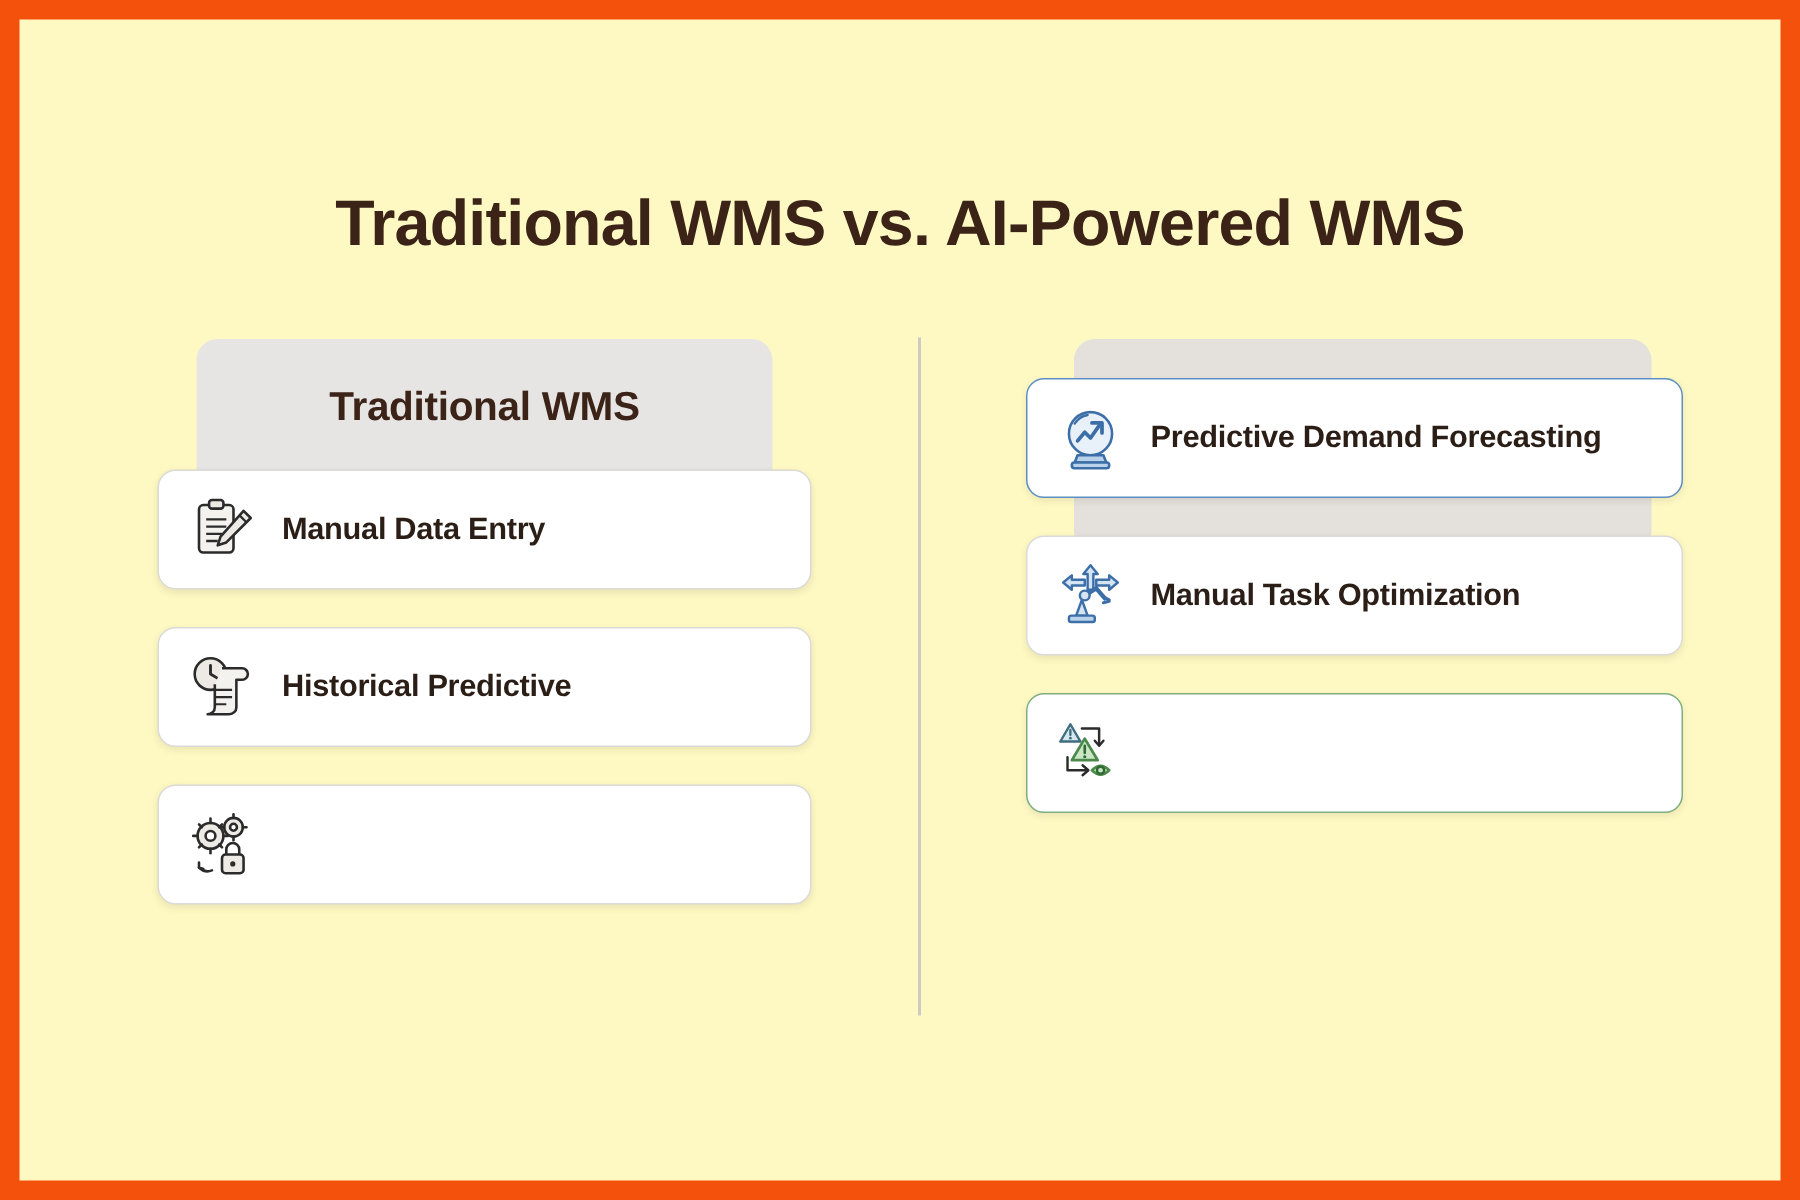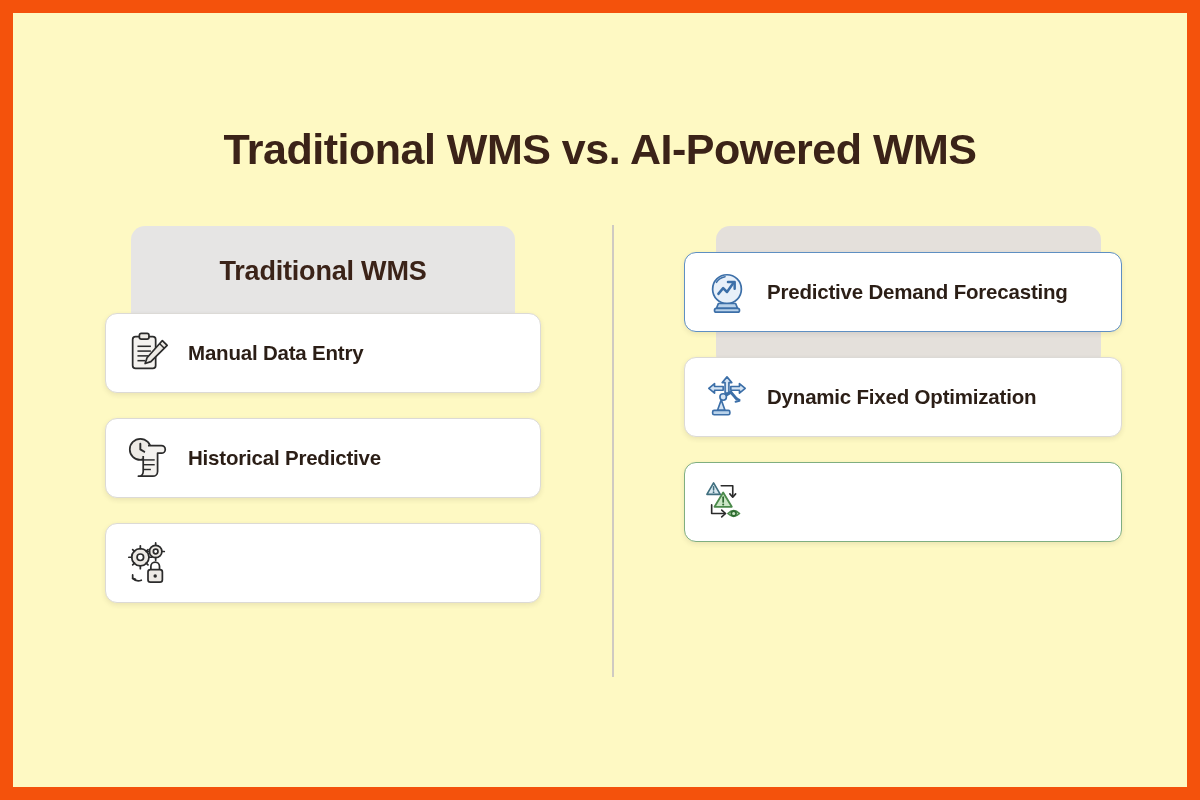--- a/index.html
+++ b/index.html
@@ -243,21 +243,21 @@
                 <path d="M43 15 l-6 -5 v3 h-9 v4 h9 v3 Z"></path>
               </g>
               <path d="M20 24 l8 -5" stroke="#3C6FA8" stroke-width="3" stroke-linecap="round"></path>
               <path d="M28 19 l6 7" stroke="#3C6FA8" stroke-width="3" stroke-linecap="round"></path>
               <circle cx="20" cy="24" r="3.4" fill="#D5E4F3" stroke="#3C6FA8" stroke-width="1.7"></circle>
               <path d="M33 25 l4 2 m-4 2 l4 -1" stroke="#3C6FA8" stroke-width="2.2" stroke-linecap="round"></path>
               <path d="M18 27 l4 11 h-8 Z" fill="#D5E4F3" stroke="#3C6FA8" stroke-width="1.7" stroke-linejoin="round"></path>
               <rect x="9" y="38" width="18" height="4.5" rx="1.6" fill="#B9D2EA" stroke="#3C6FA8" stroke-width="1.7"></rect>
             </svg>
           </span>
-          <span class="card-label">Dynamic Fixed Optimization</span>
+          <span class="card-label">Manual Task Optimization</span>
         </div>
 
         <div class="card accent-green">
           <span class="card-icon">
             <svg width="46" height="46" viewBox="0 0 48 48" fill="none">
               <path d="M10 4 l7 12 H3 Z" fill="#D7E7EF" stroke="#3F6E7E" stroke-width="1.7" stroke-linejoin="round"></path>
               <line x1="10" y1="8" x2="10" y2="11.5" stroke="#3F6E7E" stroke-width="1.6" stroke-linecap="round"></line>
               <circle cx="10" cy="13.7" r="0.95" fill="#3F6E7E"></circle>
               <path d="M18 7 h12 v11" stroke="#2B2B2B" stroke-width="1.7" fill="none" stroke-linecap="round" stroke-linejoin="round"></path>
               <path d="M27 15.5 l3 3.5 l3 -3.5" stroke="#2B2B2B" stroke-width="1.7" fill="none" stroke-linecap="round" stroke-linejoin="round"></path>

